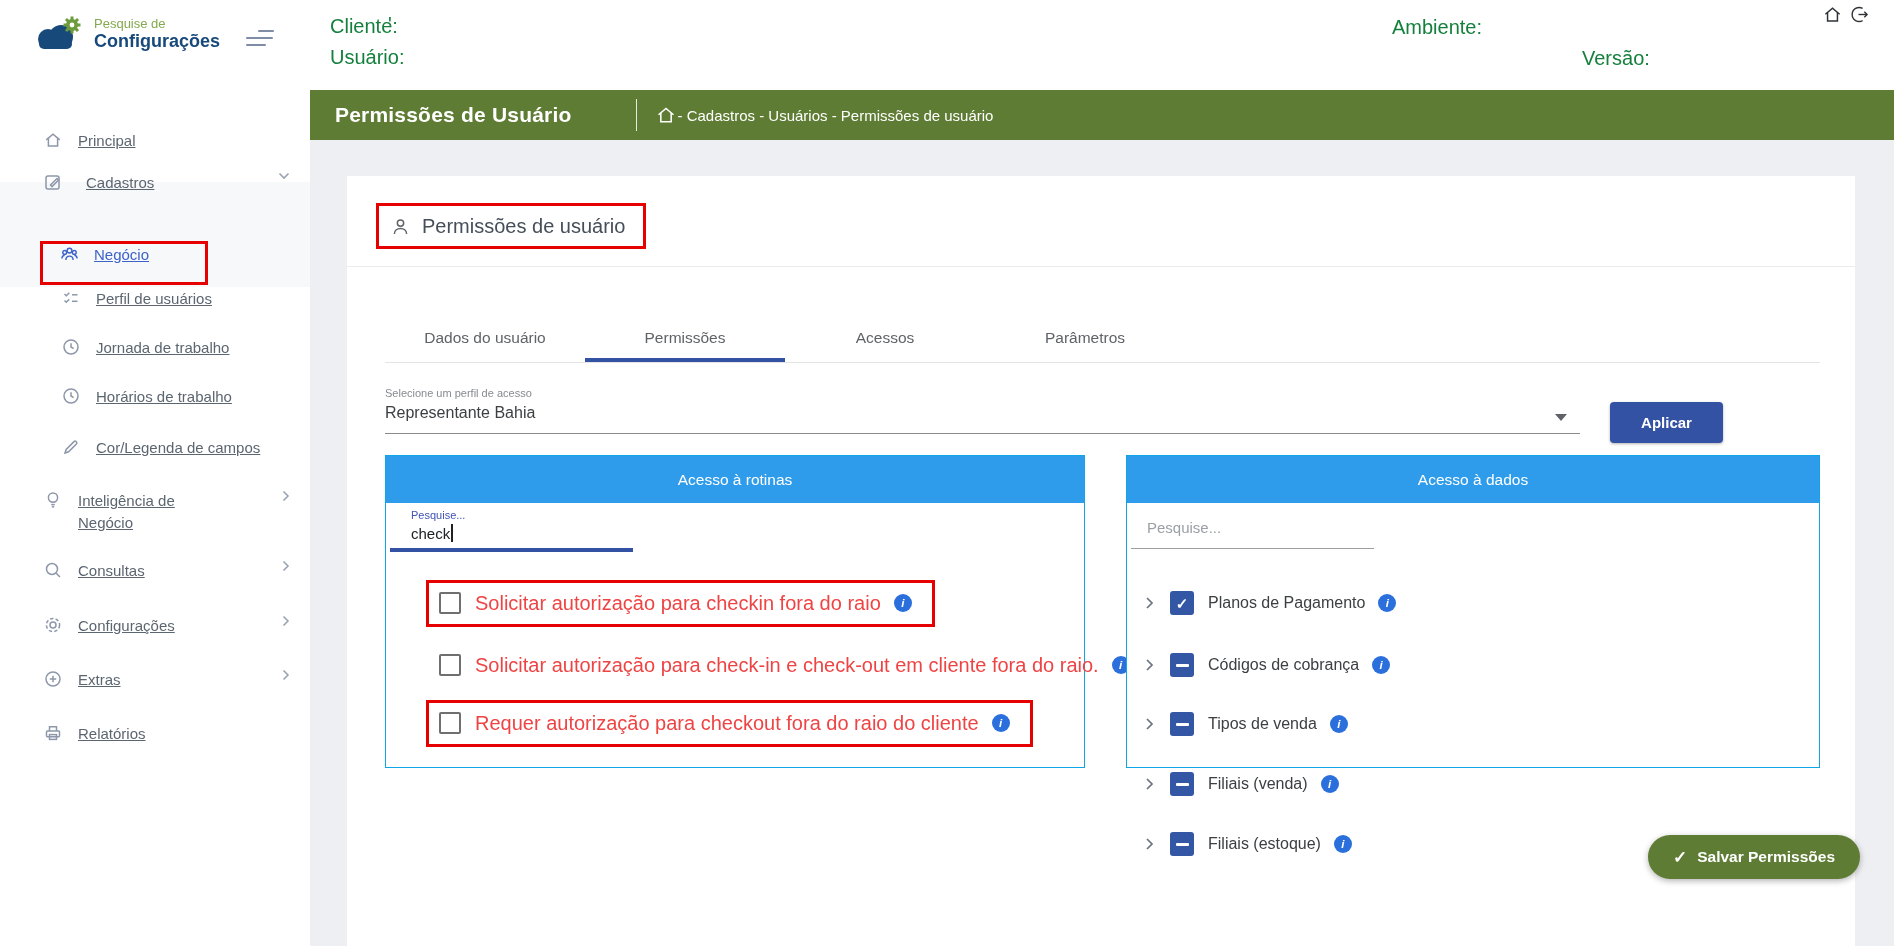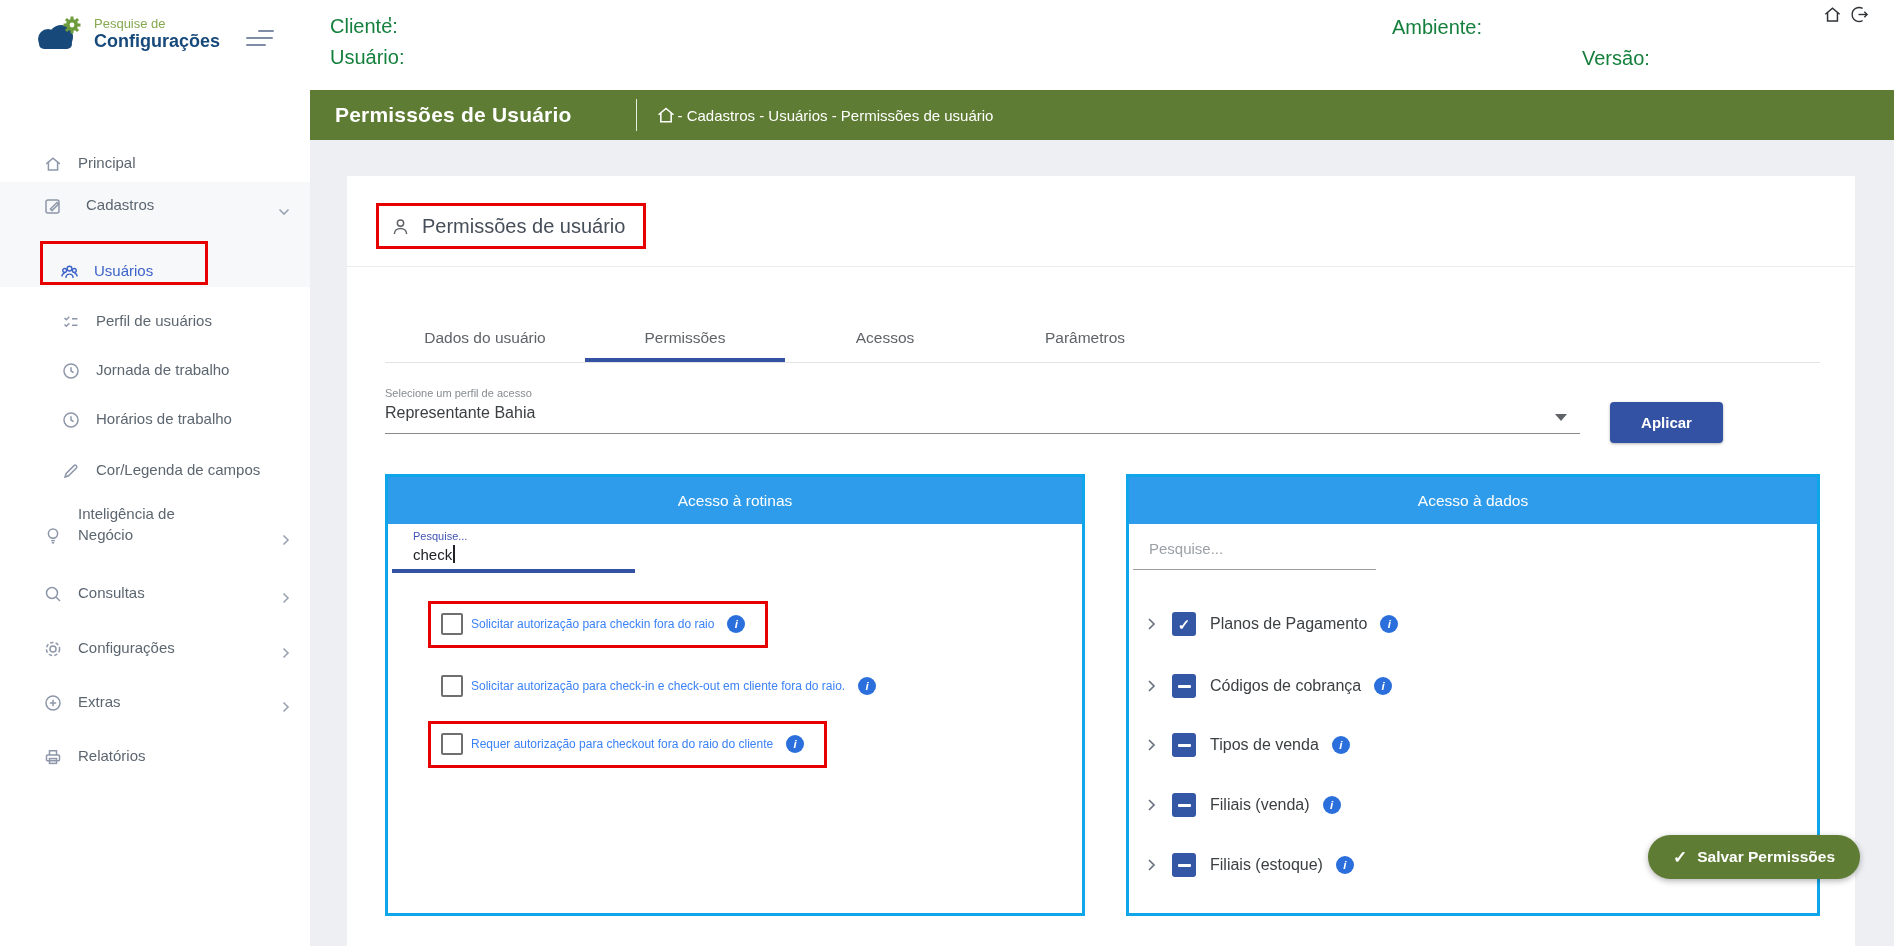--- a/index.html
+++ b/index.html
@@ -23,22 +23,22 @@
   .green-bar { position:absolute; left:310px; top:90px; right:0; height:50px; background:#5e7c33;
                display:flex; align-items:center; color:#fff; z-index:2; }
   .gb-title { margin-left:25px; font-size:21px; font-weight:bold; letter-spacing:.2px; }
   .gb-div { margin-left:65px; width:1px; height:32px; background:rgba(255,255,255,.85); }
   .gb-home { margin-left:18px; display:flex; }
   .gb-crumb { font-size:15px; }
 
   
   .sidebar { position:absolute; left:0; top:90px; width:310px; bottom:0; background:#fff; z-index:2; }
   .group-bg { position:absolute; left:0; top:92px; width:100%; height:105px; background:#f7f8fa; }
-  .nav-item { position:absolute; left:0; width:100%; height:44px; display:flex; align-items:flex-end;
-              padding-left:42px; color:#5c6670; font-size:15px; cursor:pointer; }
+  .nav-item { position:absolute; left:0; width:100%; height:44px; display:flex; align-items:flex-start;
+              padding-left:42px; color:#5c6670; font-size:15px; cursor:pointer;text-decoration:underline; }
   .nav-item.sub { padding-left:60px; }
   .nav-icon { width:22px; display:flex; justify-content:center; margin-right:14px; flex:none; }
   .nav-label { line-height:1.45; }
   .nav-chev { position:absolute; right:20px; display:flex; }
   .nav-item.active-red { left:40px; width:168px; border:3px solid #e60000; padding-left:15px;
                          color:#3d63c9; font-weight:bold; background:#f7f8fa; }
   .two-line { height:56px; }
   .two-line .nav-label { width:140px; }
 
   
@@ -60,40 +60,40 @@
   .sel-value { position:absolute; left:38px; top:228px; font-size:16px; color:#3c4043; cursor:pointer; }
   .sel-line  { position:absolute; left:38px; top:257px; width:1195px; border-bottom:1px solid #8a8a8a; }
   .sel-arrow { position:absolute; left:1208px; top:238px; width:0; height:0;
                border-left:6px solid transparent; border-right:6px solid transparent;
                border-top:7px solid #5f6368; cursor:pointer; }
   .apply-btn { position:absolute; left:1263px; top:226px; width:113px; height:41px; background:#3452a3;
                border:none; border-radius:4px; color:#fff; font-size:15px; font-weight:bold;
                font-family:"Liberation Sans",sans-serif; cursor:pointer; box-shadow:0 1px 3px rgba(0,0,0,.3); }
 
   
-  .panel { position:absolute; top:298px; height:442px; border:3px solid #0ea5e9; background:#fff; }
+  .panel { position:absolute; top:279px; height:313px; border:1px solid #0ea5e9; background:#fff; }
   .panel.left  { left:38px;  width:700px; }
   .panel.right { left:779px; width:694px; }
   .panel-head { height:47px; background:#2e9ceb; color:#fff; font-size:15.5px;
                 display:flex; align-items:center; justify-content:center; }
   .lp-search-label { position:absolute; left:25px; top:53px; font-size:11px; color:#4053b4; }
   .lp-search-value { position:absolute; left:25px; top:68px; font-size:15px; color:#202124; display:flex; align-items:center; }
   .caret { display:inline-block; width:1.5px; height:18px; background:#202124; margin-left:1px; }
   .lp-search-line { position:absolute; left:4px; top:92px; width:243px; height:4px; background:#3452a3; }
 
   .rp-input { position:absolute; left:20px; top:63px; width:220px; border:none; outline:none;
               font-size:15px; color:#3c4043; font-family:"Liberation Sans",sans-serif; }
   .rp-input::placeholder { color:#9aa0a6; }
   .rp-search-line { position:absolute; left:4px; top:92px; width:243px; border-bottom:1px solid #9e9e9e; }
 
   .lp-row { position:absolute; left:0; width:100%; height:48px; display:flex; align-items:center; }
   .lp-wrap { display:inline-flex; align-items:center; height:48px; padding-left:53px; }
   .lp-wrap.ann { border:3px solid #e60000; padding:0 20px 0 10px; margin-left:40px; height:47px; }
   .cb { width:22px; height:22px; border:2px solid #6f6f6f; border-radius:2px; background:#fff; flex:none; cursor:pointer; }
-  .lp-label { margin-left:8px; font-size:12px; color:#3b82f6; white-space:nowrap; }
+  .lp-label { margin-left:14px; font-size:20px; color:#ef4444; white-space:nowrap; }
   .info { width:18px; height:18px; border-radius:50%; background:#2a6fdb; color:#fff; font-size:11.5px;
           font-weight:bold; display:inline-flex; align-items:center; justify-content:center;
           margin-left:13px; flex:none; cursor:pointer; font-style:italic; }
 
   .rp-row { position:absolute; left:0; width:100%; height:48px; display:flex; align-items:center; padding-left:18px; }
   .tree-chev { display:flex; margin-right:16px; cursor:pointer; }
   .cbx { width:24px; height:24px; border-radius:3px; background:#3356a5; color:#fff; flex:none;
          display:flex; align-items:center; justify-content:center; cursor:pointer; }
   .cbx .mark { font-size:15px; font-weight:bold; line-height:1; }
   .cbx .bar  { width:13px; height:3px; background:#fff; border-radius:1px; }
@@ -209,21 +209,21 @@
       <span class="nav-icon">
         <svg width="21" height="20" viewBox="0 0 20 20" fill="none" stroke="#3d63c9" stroke-width="1.4">
           <circle cx="10" cy="6.6" r="2.4"></circle>
             <circle cx="5.2" cy="8.4" r="1.9"></circle>
             <circle cx="14.8" cy="8.4" r="1.9"></circle>
           <path d="M6.4 16 c0-2.4 1.6-3.9 3.6-3.9 s3.6 1.5 3.6 3.9"></path>
           <path d="M2.4 14.6 c0-2 1.2-3.2 2.8-3.2"></path>
             <path d="M17.6 14.6 c0-2-1.2-3.2-2.8-3.2"></path>
         </svg>
       </span>
-      <span class="nav-label" style="font-weight:normal;">Usuários</span>
+      <span class="nav-label" style="font-weight:normal;">Negócio</span>
     </div>
 
     <div class="nav-item sub" style="top:198px;">
       <span class="nav-icon">
         <svg width="20" height="20" viewBox="0 0 20 20" fill="none" stroke="#8d97a9" stroke-width="1.5">
           <path d="M3.5 6 l1.8 1.8 L8.3 4.8"></path>
             <path d="M11 6.8 h5.5"></path>
           <path d="M3.5 12.5 l1.8 1.8 L8.3 11.3"></path>
             <path d="M11 13.3 h5.5"></path>
         </svg>

